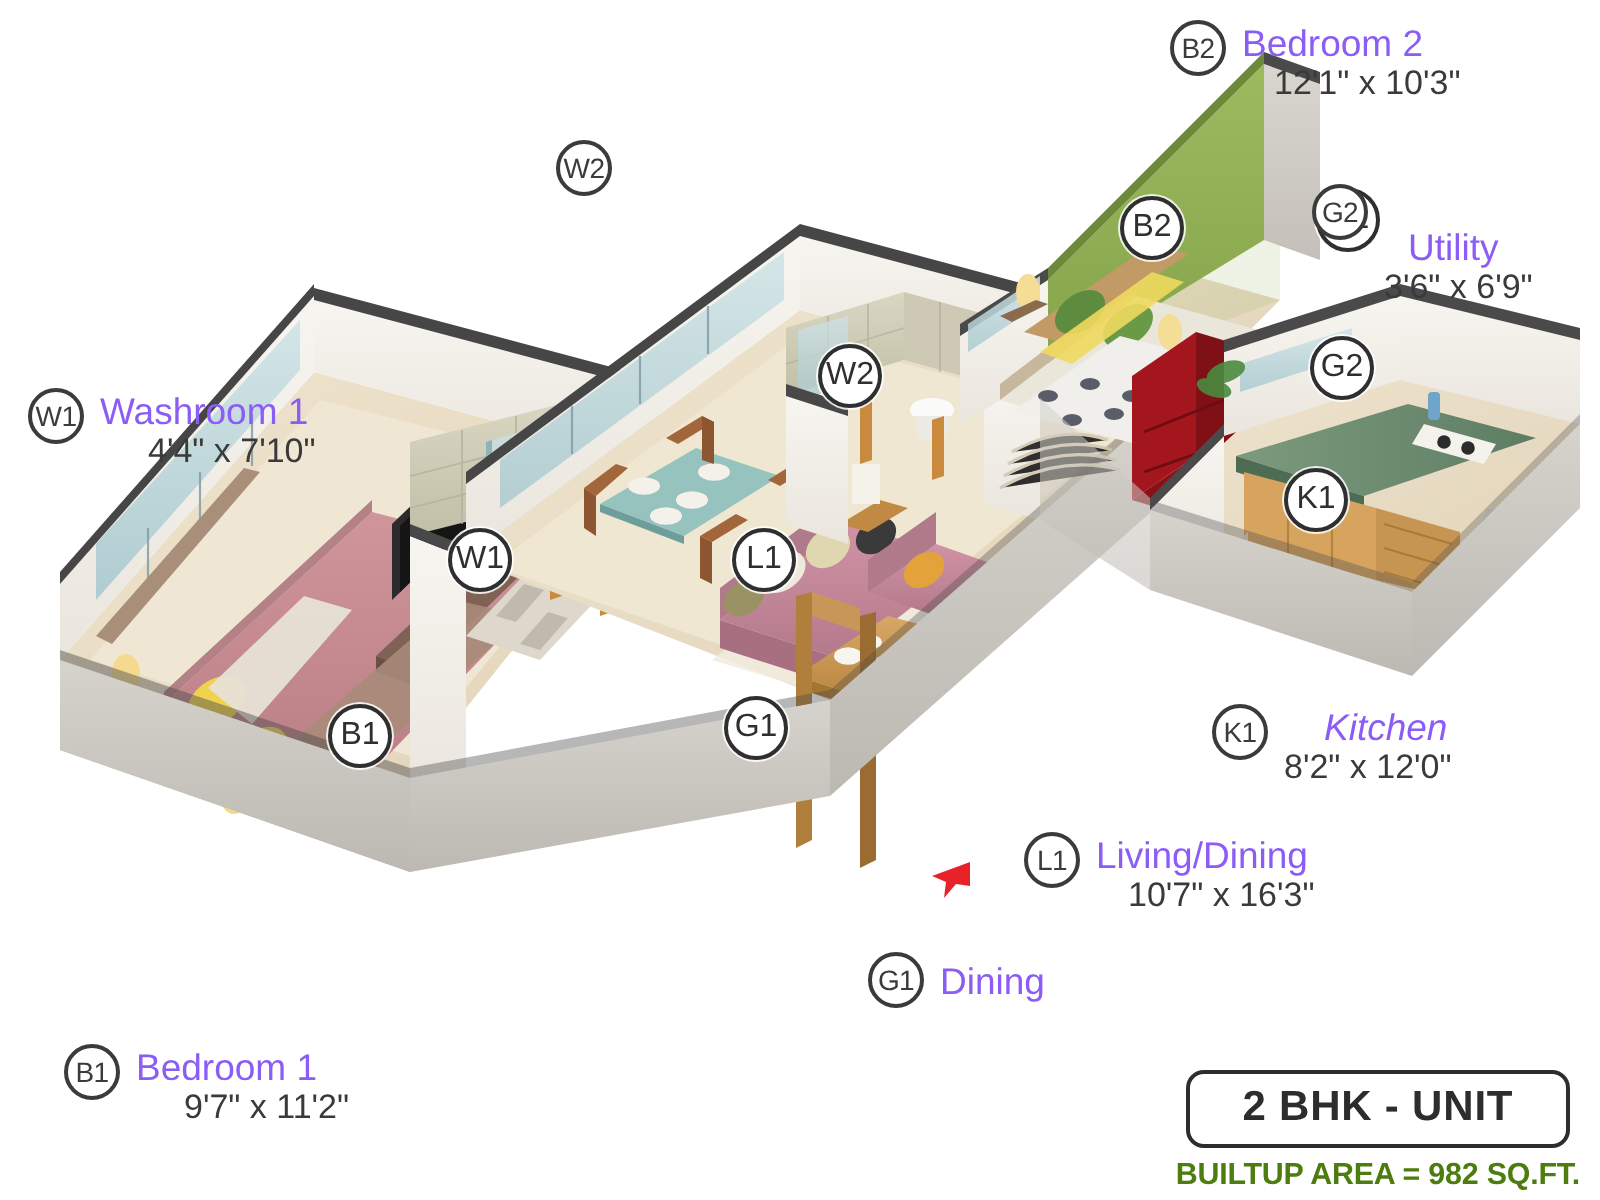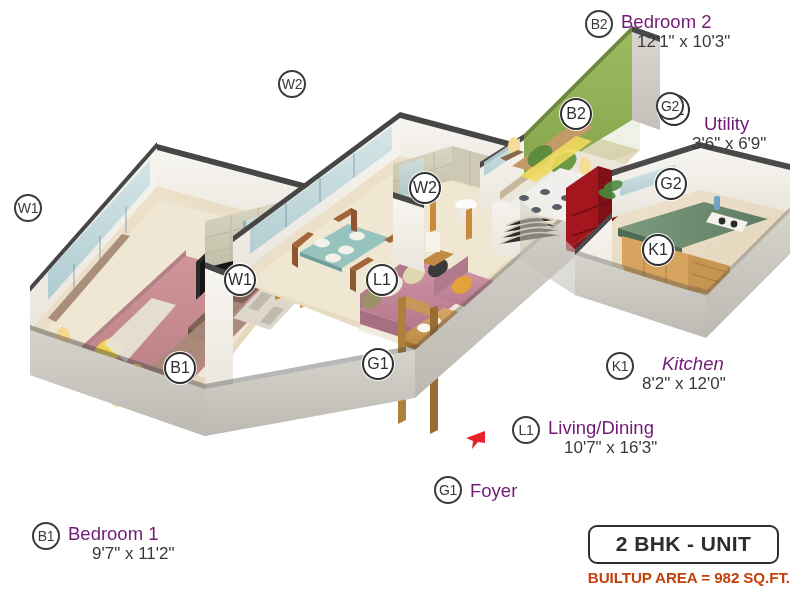--- a/index.html
+++ b/index.html
@@ -16,46 +16,46 @@
   .callout{position:absolute;display:flex;align-items:flex-start;gap:8px;}
   .marker{
     width:28px;height:28px;border-radius:50%;
     border:2.2px solid #3b3b3b;background:#ffffff;
     display:flex;align-items:center;justify-content:center;
     font-size:14px;font-weight:400;color:#3b3b3b;
     letter-spacing:-0.3px;flex:0 0 auto;box-sizing:border-box;
     font-family:"Liberation Sans","DejaVu Sans",sans-serif;
   }
   .ctext{line-height:1.14;padding-top:1px;}
-  .cname{font-size:18.5px;color:#701a75;white-space:nowrap;}
+  .cname{font-size:18.5px;color:#8b5cf6;white-space:nowrap;}
   .cdim{font-size:17px;color:#3a3a3a;white-space:nowrap;}
   .ctext.ind .cdim{padding-left:16px;}
   .ctext.ind2 .cdim{padding-left:24px;}
   .ctext.single .cname{padding-top:3px;}
 
   
   .tag{
     position:absolute;width:32px;height:32px;border-radius:50%;
     background:#ffffff;border:2.6px solid #2f2f2f;
     display:flex;align-items:center;justify-content:center;
     font-size:16px;color:#2f2f2f;box-sizing:border-box;
     box-shadow:0 0 0 1px rgba(255,255,255,.85);
     font-family:"Liberation Sans","DejaVu Sans",sans-serif;
   }
 
   
-  #badge{position:absolute;right:10px;bottom:14px;}
+  #badge{position:absolute;right:10px;bottom:4px;text-align:center;}
   .badgebox{
     border:2.4px solid #2d2d2d;border-radius:9px;
     padding:5px 26px 6px;font-size:21px;font-weight:bold;
     color:#2d2d2d;letter-spacing:.4px;display:inline-block;
   }
   .badgesub{
     margin-top:5px;font-size:15.2px;font-weight:bold;
-    color:#c2410c;letter-spacing:-0.1px;white-space:nowrap;
+    color:#4d7c0f;letter-spacing:-0.1px;white-space:nowrap;
   }
 
   
   #cursor{position:absolute;left:462px;top:428px;width:26px;height:26px;}
 </style>
 </head>
 <body>
 
 <div id="stage">
 
@@ -410,20 +410,24 @@
 <div class="callout" style="left:656px;top:92px;">
   <div class="marker">G2</div>
   <div class="ctext">
     <div class="cname" style="padding-left:12px;margin-top:20px;">Utility</div>
     <div class="cdim">3'6" x 6'9"</div>
   </div>
 </div>
 
 <div class="callout" style="left:14px;top:194px;">
   <div class="marker">W1</div>
+  <div class="ctext ind2">
+    <div class="cname">Washroom 1</div>
+    <div class="cdim">4'4" x 7'10"</div>
+  </div>
 </div>
 
 <div class="callout" style="left:606px;top:352px;">
   <div class="marker">K1</div>
   <div class="ctext">
     <div class="cname" style="padding-left:20px;font-style:italic;">Kitchen</div>
     <div class="cdim">8'2" x 12'0"</div>
   </div>
 </div>
 
@@ -431,21 +435,21 @@
   <div class="marker">L1</div>
   <div class="ctext ind">
     <div class="cname">Living/Dining</div>
     <div class="cdim">10'7" x 16'3"</div>
   </div>
 </div>
 
 <div class="callout" style="left:434px;top:476px;">
   <div class="marker">G1</div>
   <div class="ctext single">
-    <div class="cname">Foyer</div>
+    <div class="cname">Dining</div>
   </div>
 </div>
 
 <div class="callout" style="left:32px;top:522px;">
   <div class="marker">B1</div>
   <div class="ctext ind2">
     <div class="cname">Bedroom 1</div>
     <div class="cdim">9'7" x 11'2"</div>
   </div>
 </div>

